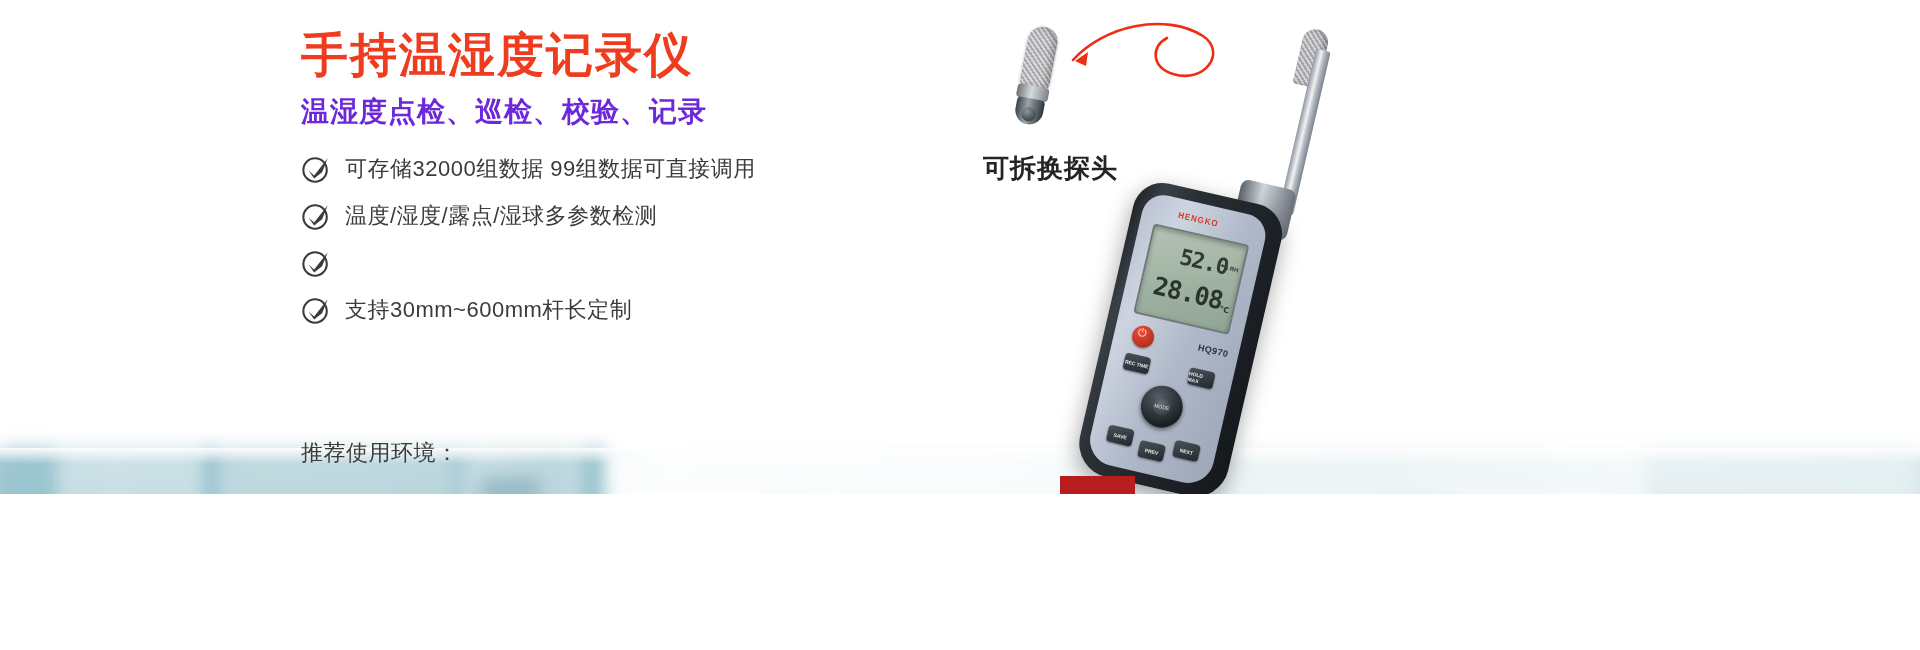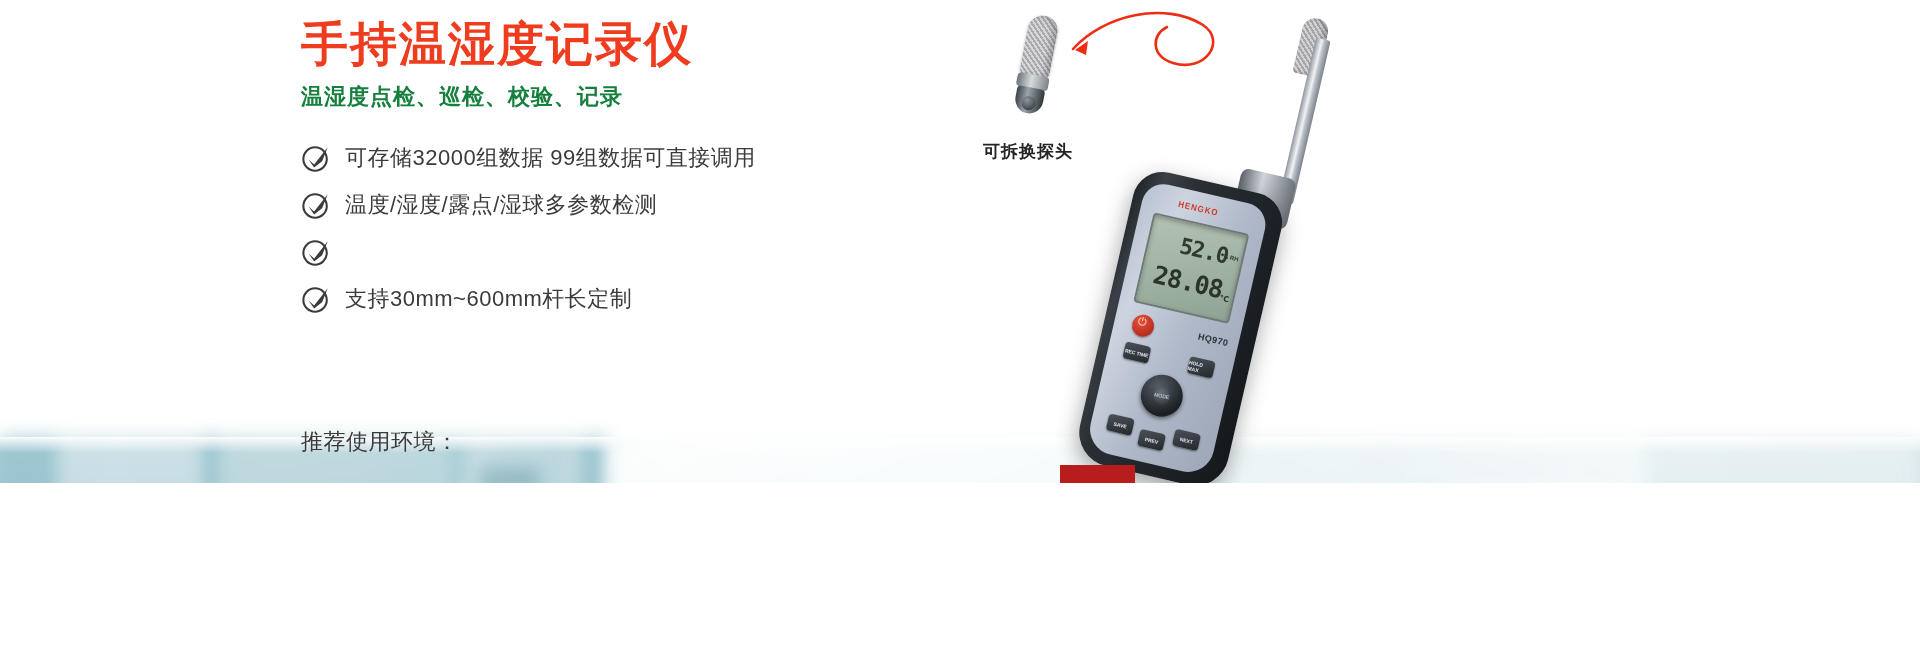--- a/index.html
+++ b/index.html
@@ -2,21 +2,21 @@
 <html><head>
 <meta charset="utf-8">
 <style>
   * { margin:0; padding:0; box-sizing:border-box; }
   html,body { width:1920px; height:650px; overflow:hidden; }
   body {
     font-family:"Liberation Sans","DejaVu Sans",sans-serif;
     background:#ffffff;
     position:relative;
   }
-  #banner { position:absolute; left:0; top:5px; width:1920px; height:478px; overflow:hidden; background:#fff; }
+  #banner { position:absolute; left:0; top:16px; width:1920px; height:478px; overflow:hidden; background:#fff; }
 
   
   .band {
     position:absolute; left:0; top:432px; width:1920px; height:218px;
     background:
       linear-gradient(90deg,
         #a8ccd6 0%, #b9d5dd 3%, #cfe2e7 6%, #b3d2db 11%,
         #c2dade 14%, #bcd7dc 18%, #a9ccd6 22%, #bdd8dd 25%,
         #9dc5d0 27.5%, #8fbcc8 29%, #c9e0e4 31%, #e8f2f4 34%,
         #f7fbfb 38%, #fdfefe 46%, #fbfdfd 55%, #f2f8f9 62%,
@@ -41,21 +41,21 @@
      background:linear-gradient(180deg,rgba(255,255,255,.95),rgba(255,255,255,0)); }
 
   
   .title {
     position:absolute; left:301px; top:13px;
     font-size:47px; font-weight:bold; color:#f03c1e;
     letter-spacing:2px; line-height:1.1; white-space:nowrap;
   }
   .subtitle {
     position:absolute; left:301px; top:79px;
-    font-size:22px; font-weight:bold; color:#15803d;
+    font-size:28px; font-weight:bold; color:#6d28d9;
     letter-spacing:1px; line-height:1.2; white-space:nowrap;
   }
   .bullets { position:absolute; left:301px; top:132px; width:700px; }
   .bullet { display:flex; align-items:center; height:42px; margin-bottom:5px; }
   .bullet .chk { width:30px; height:30px; flex:0 0 30px; margin-right:14px; position:relative; }
   .bullet .txt {
     font-size:22px; color:#3b3b3b; white-space:nowrap; letter-spacing:.5px;
     font-weight:500;
   }
   .red-dash {
@@ -67,21 +67,21 @@
     font-size:22px; color:#3b3b3b; letter-spacing:.5px; white-space:nowrap;
   }
   .env-value {
     position:absolute; left:310px; top:463px;
     font-size:22px; color:#3b3b3b; letter-spacing:.5px; white-space:nowrap;
   }
 
   
   .probe-label {
     position:absolute; left:983px; top:135px;
-    font-size:17px; font-weight:bold; color:#242424;
+    font-size:26px; font-weight:bold; color:#242424;
     letter-spacing:1px; white-space:nowrap;
   }
   .probe-detached {
     position:absolute; left:1018px; top:10px; width:36px; height:100px;
     transform:rotate(11deg); transform-origin:50% 50%;
   }
   .probe-detached .mesh {
     position:absolute; left:3px; top:0; width:30px; height:62px; border-radius:15px 15px 6px 6px;
     background:
       repeating-linear-gradient(45deg,#d8d8da 0 2px,#a9a9ad 2px 4px),

